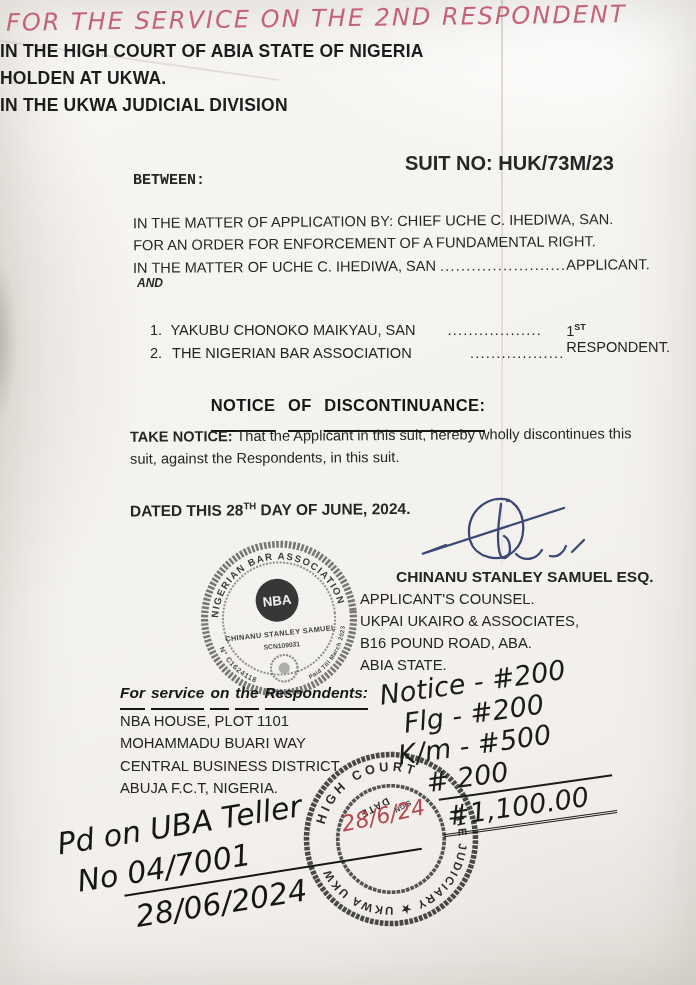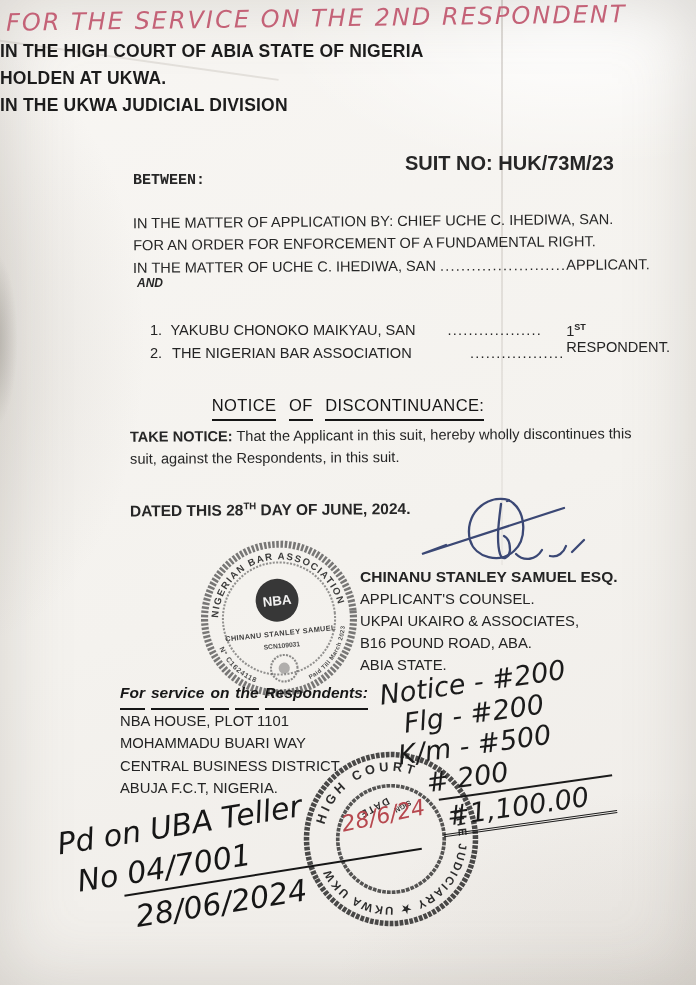--- a/index.html
+++ b/index.html
@@ -40,28 +40,28 @@
   .and { left:137px; top:276px; font-size:12px;font-style:italic; }
 
   .resp-row { left:150px; width:520px; display:flex; font-size:14.6px; }
   .resp-row .num { width:22px; }
   .resp-row .name { width:298px; }
   .resp-row .dots { width:102px; }
   .resp-row .label { flex:1;margin-left:24px; }
 
   .notice-head { left:0; top:396px; width:696px; text-align:center; font-size:16.5px; }
   .notice-head span { display:inline-block; margin:0 4px; border-bottom:2.5px solid #161616;
-    padding-bottom:4px; font-weight:normal; letter-spacing:.4px; color:#161616; }
+    padding-bottom:15px; font-weight:bold; letter-spacing:.4px; color:#161616; }
 
   .take-notice { left:130px; top:424px; width:522px; font-size:14.6px; line-height:22px; transform:rotate(-0.4deg); }
 
   .dated { left:130px; top:500px; font-size:15.5px; transform:rotate(-0.5deg); }
 
   .counsel { left:360px; top:566px; font-size:14.8px; line-height:22px; }
-  .counsel .cname { font-size:15.5px; font-weight:bold; }
+  .counsel .cname { font-size:15.5px; font-weight:bold;margin-left:36px; }
 
   .service { left:120px; top:682px; font-size:14.8px; line-height:22.5px; }
   .service .sh span { display:inline-block; margin-right:6px; font-weight:bold; font-style:italic;
     border-bottom:2px solid #161616; padding-bottom:3px; font-size:15.5px; color:#161616; }
 
   .fees { left:388px; top:664px; transform:rotate(-8deg); font-size:27px; line-height:31px; color:#1b1b1b; }
   .fees div { white-space:nowrap; }
   .fees .f1 { margin-left:0; } .fees .f2 { margin-left:20px; } .fees .f3 { margin-left:10px; }
   .fees .f4 { margin-left:34px; }
   .fees .ftotal { margin-left:44px; margin-top:2px; border-top:2.5px solid #1b1b1b;

